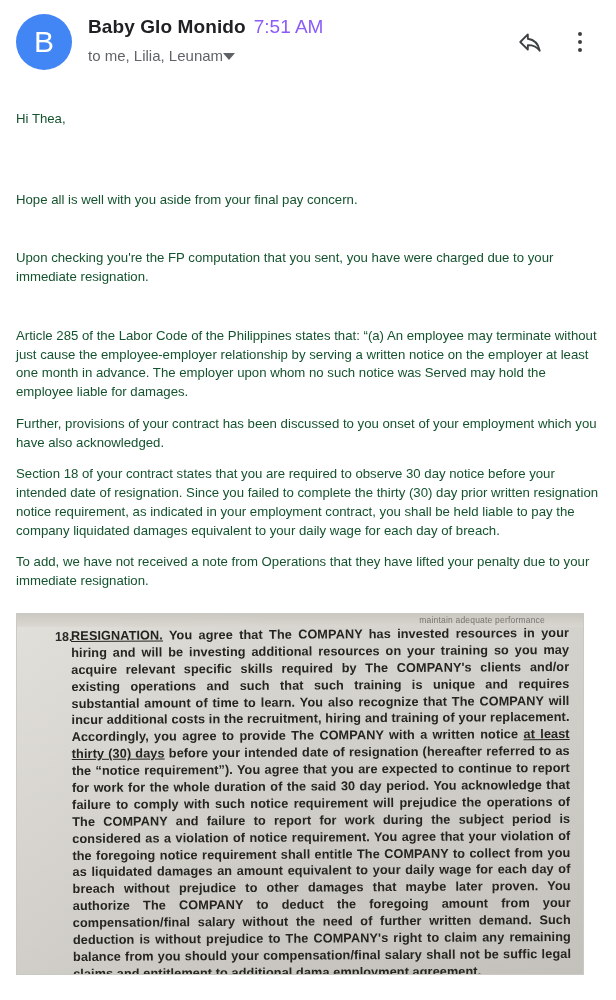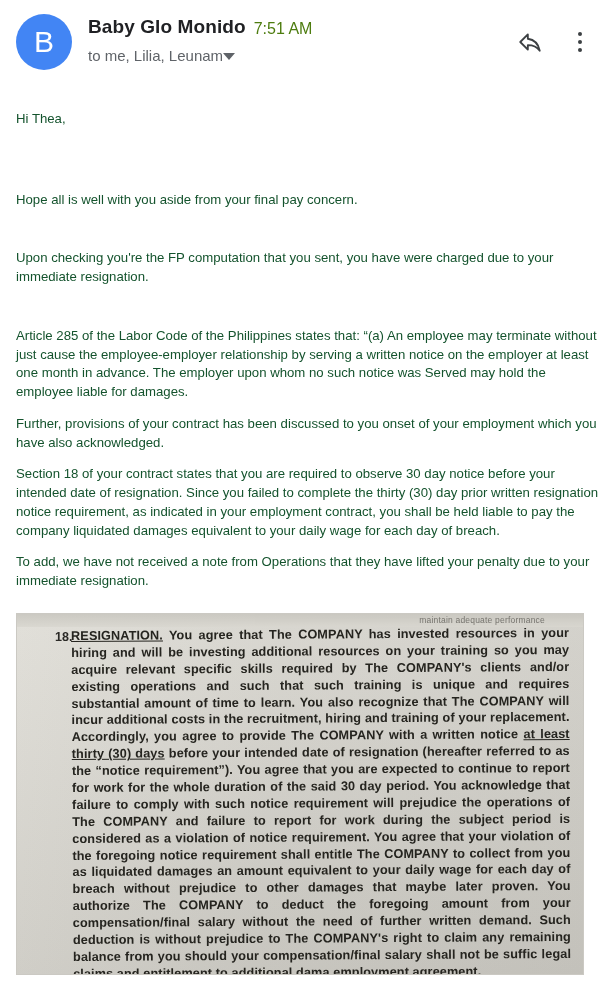--- a/index.html
+++ b/index.html
@@ -50,22 +50,22 @@
     align-items: flex-end;
     gap: 8px;
   }
   .sender-name {
     font-size: 19px;
     font-weight: bold;
     color: #202124;
     letter-spacing: 0.1px;
   }
   .sender-time {
-    font-size: 16px;
-    color: #4d7c0f;
+    font-size: 19px;
+    color: #8b5cf6;
   }
   .recipients-line {
     display: flex;
     align-items: center;
     margin-top: 9px;
   }
   .recipients {
     font-size: 15px;
     color: #5f6368;
   }

